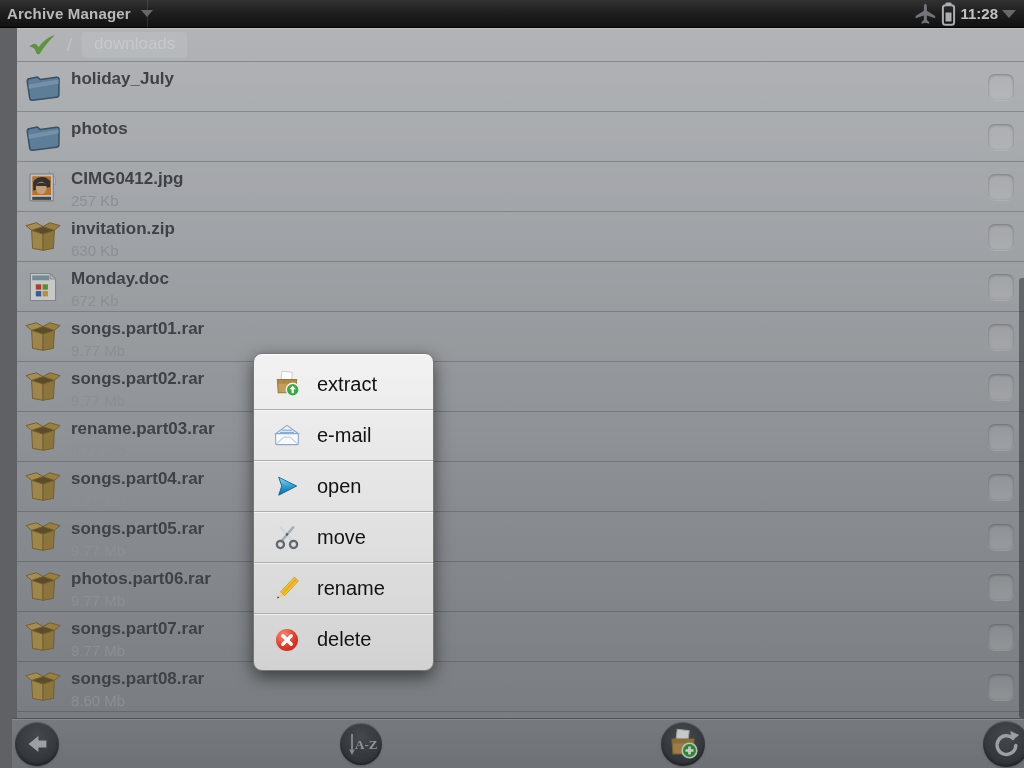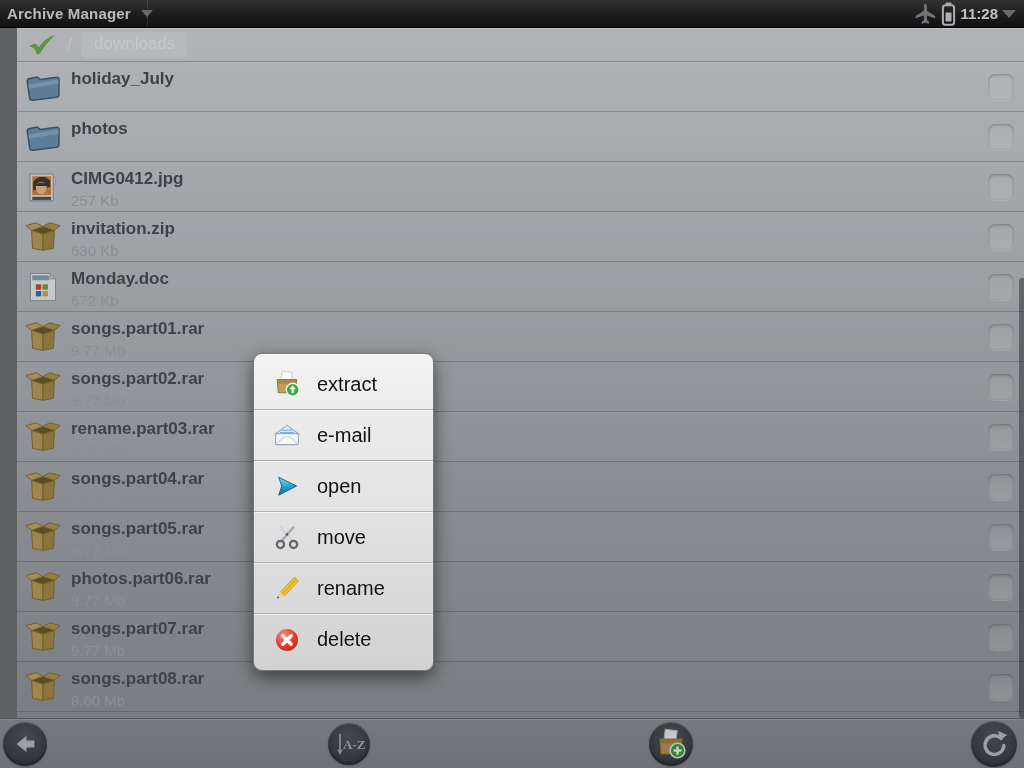--- a/index.html
+++ b/index.html
@@ -39,21 +39,21 @@
   .meta { margin-left:8px; padding-top:2px; }
   .fname { font-size:17px; font-weight:700; color:#4d5256; line-height:20px; }
   .fsize { font-size:15px; color:#aeb3b7; line-height:19px; margin-top:2px; }
   .checkbox { position:absolute; right:10px; top:12px; width:26px; height:26px; border-radius:7px;
     background:linear-gradient(180deg,rgba(255,255,255,0.10),rgba(255,255,255,0.26));
     box-shadow:inset 0 1px 3px rgba(0,0,0,0.30), 0 1px 0 rgba(255,255,255,0.28); }
   .scroll-thumb { position:absolute; right:0; top:250px; width:5px; height:440px;
     background:rgba(35,40,45,0.45); border-radius:3px 0 0 3px; z-index:5; }
 
   
-  .toolbar { position:absolute; left:0; right:0; bottom:0; height:50px;
+  .toolbar { position:absolute; left:12px; right:0; bottom:0; height:50px;
     background:linear-gradient(180deg,#94999d 0%,#898e92 100%);
     border-top:1px solid rgba(60,64,68,0.5); box-shadow:inset 0 1px 0 rgba(255,255,255,0.22); z-index:10;text-decoration:underline; }
   .cbtn { position:absolute; border:none; border-radius:50%; cursor:pointer;
     background:radial-gradient(circle at 50% 32%, #565b60 0%, #42464b 55%, #34383c 100%);
     box-shadow:inset 0 1px 1px rgba(255,255,255,0.22), inset 0 -2px 3px rgba(0,0,0,0.35), 0 1px 2px rgba(0,0,0,0.25);
     display:flex; align-items:center; justify-content:center; }
   .cbtn svg { display:block; }
   .btn-back    { left:3px;   top:3px; width:44px; height:44px; }
   .btn-sort    { left:328px; top:4px; width:42px; height:42px; }
   .btn-add     { left:649px; top:3px; width:44px; height:44px; }

